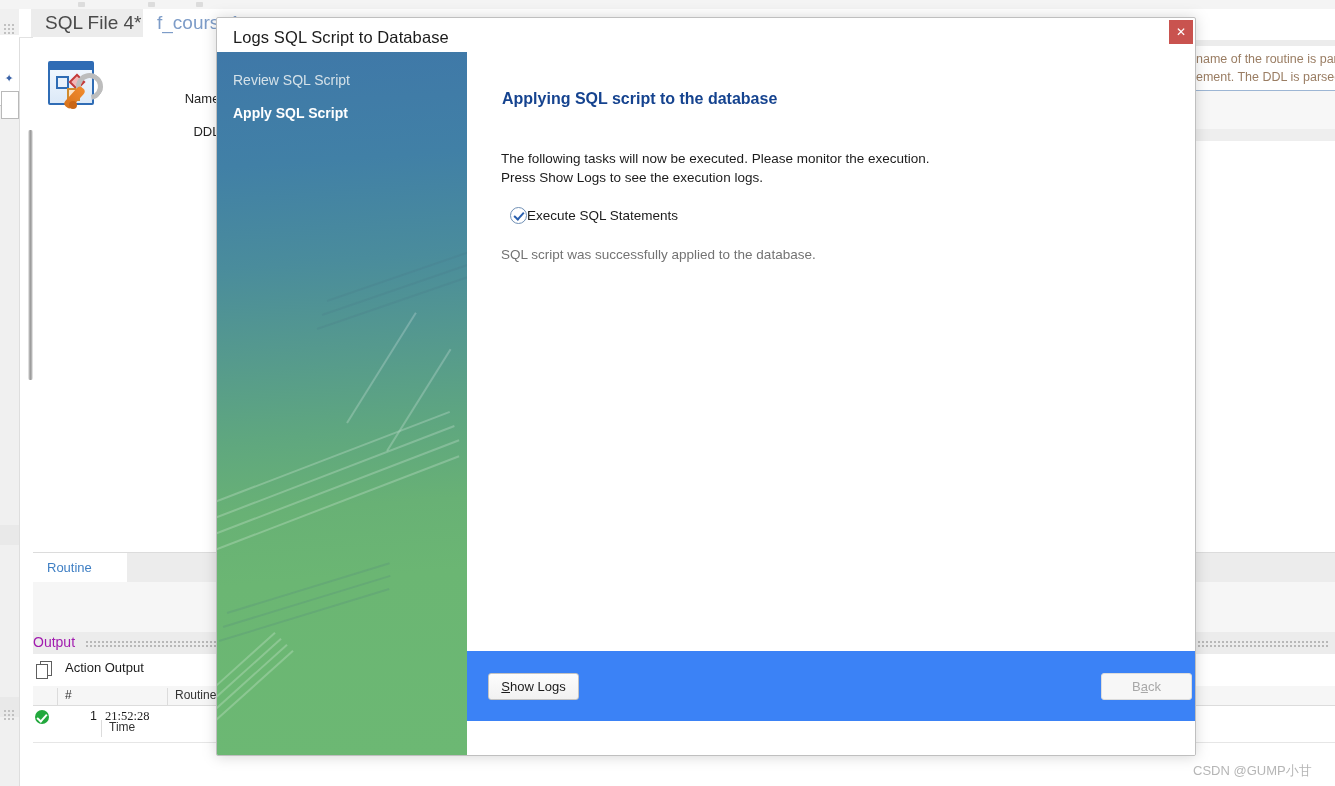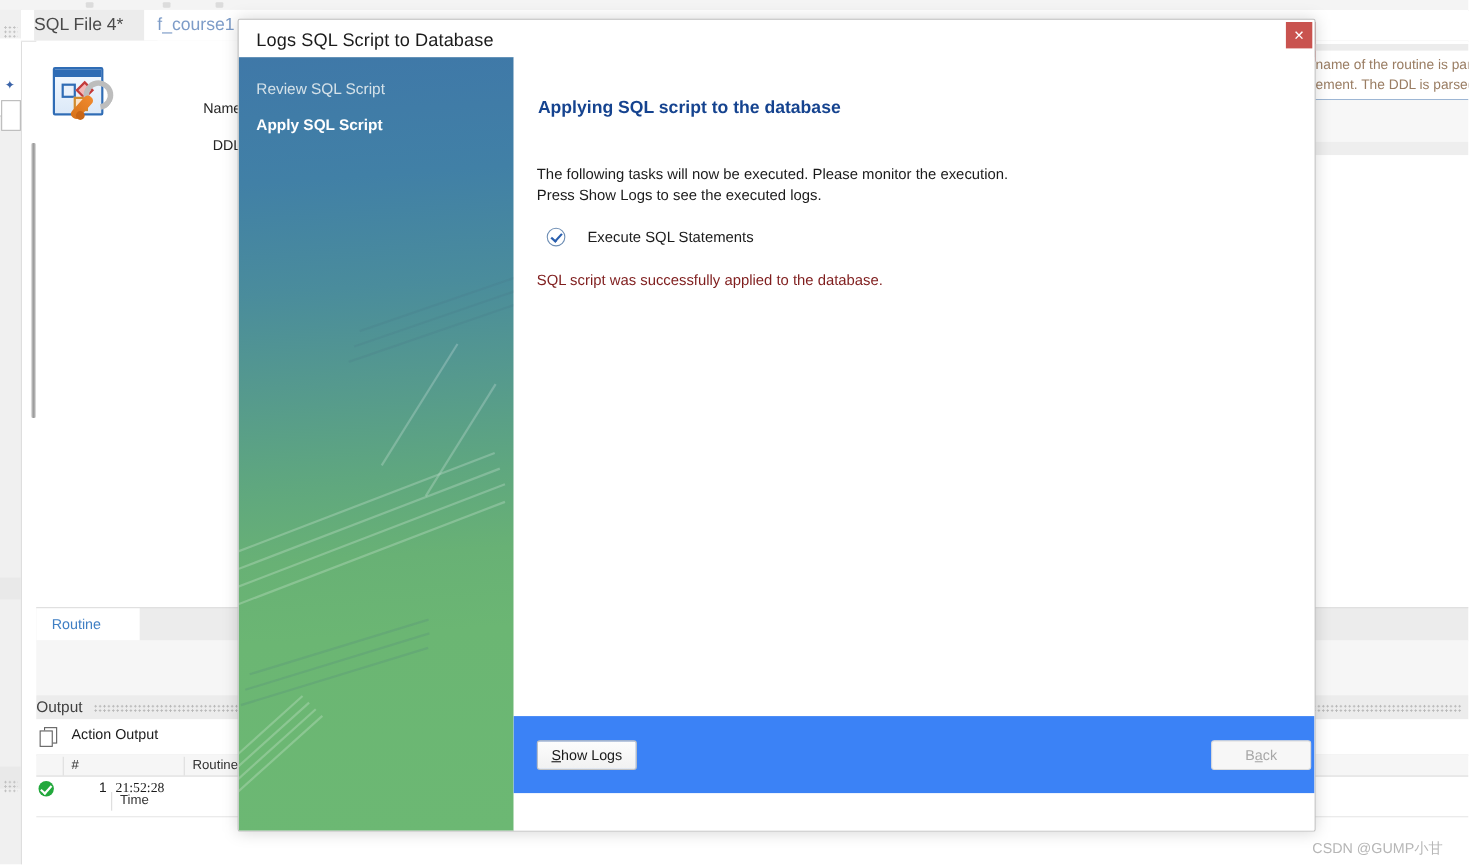--- a/index.html
+++ b/index.html
@@ -101,22 +101,22 @@
     left: 19px; top: 9px; right: 0;
     height: 28px;
     background: #ffffff;
     border-bottom: 1px solid #e2e2e2;
   }
   .tab {
     position: absolute;
     top: 0;
     height: 28px;
     line-height: 28px;
-    padding: 0 0;
-    font-size: 16px;
+    padding: 0 14px;
+    font-size: 19px;
     color: #3a3a3a;
     white-space: nowrap;
   }
   .tab.inactive {
     background: #ececec;
     color: #4a4a4a;
   }
   .tab.active {
     background: #ffffff;
     color: #6f8fbe;
@@ -289,21 +289,21 @@
   .output-header {
     position: absolute;
     left: 33px; top: 632px;
     right: 0; height: 22px;
     background: #ececec;
   }
   .output-header .label {
     position: absolute;
     left: 0; top: 2px;
     font-size: 14px;
-    color: #404040;
+    color: #a21caf;
   }
   .output-header .dots {
     position: absolute;
     left: 52px; top: 8px; right: 6px;
     height: 8px;
     background-image: radial-gradient(#b8b8b8 0.8px, transparent 0.9px);
     background-size: 4px 4px;
   }
   .output-tabbar {
     position: absolute;
@@ -474,21 +474,21 @@
   }
   .nav-item.done { top: 20px; color: #d5e2e9; }
   .nav-item.current {
     top: 53px;
     color: #ffffff;
     font-weight: bold;
   }
 
   .modal-main {
     position: absolute;
-    left: 250px; top: 34px;
+    left: 263px; top: 34px;
     right: 0; height: 705px;
     background: #ffffff;
     text-decoration: underline;
   }
   .main-heading {
     position: absolute;
     left: 22px; top: 38px;
     font-size: 16px;
     font-weight: bold;
     color: #15438f;
@@ -498,21 +498,21 @@
     left: 21px; top: 97px;
     font-size: 13.5px;
     color: #1b1b1b;
     line-height: 19px;
   }
   .task-row {
     position: absolute;
     left: 30px; top: 155px;
     display: flex;
     align-items: center;
-    gap: 20px;
+    gap: 0;
   }
   .check-icon {
     position: relative;
     width: 15px; height: 15px;
     border-radius: 50%;
     border: 1.5px solid #6f8fb5;
     background: #ffffff;
     flex: none;
   }
   .check-icon::after {
@@ -525,21 +525,21 @@
     transform: rotate(42deg);
   }
   .task-label {
     font-size: 13.5px;
     color: #1b1b1b;
   }
   .main-result {
     position: absolute;
     left: 21px; top: 195px;
     font-size: 13.5px;
-    color: #7f1d1d;
+    color: #737373;
   }
 
   .modal-footer {
     position: absolute;
     left: 250px; right: 0;
     top: 633px;
     height: 70px;
     background: #3b82f6;
   }
   .btn {
@@ -708,21 +708,21 @@
     </div>
     <div class="nav-item done">Review SQL Script</div>
     <div class="nav-item current">Apply SQL Script</div>
   </div>
 
   <div class="modal-main">
     <div class="main-heading">Applying SQL script to the database</div>
 
     <div class="main-para">
       <div>The following tasks will now be executed. Please monitor the execution.</div>
-      <div>Press Show Logs to see the executed logs.</div>
+      <div>Press Show Logs to see the execution logs.</div>
     </div>
 
     <div class="task-row">
       <span class="check-icon"></span>
       <span class="task-label">Execute SQL Statements</span>
     </div>
 
     <div class="main-result">SQL script was successfully applied to the database.</div>
   </div>
 

